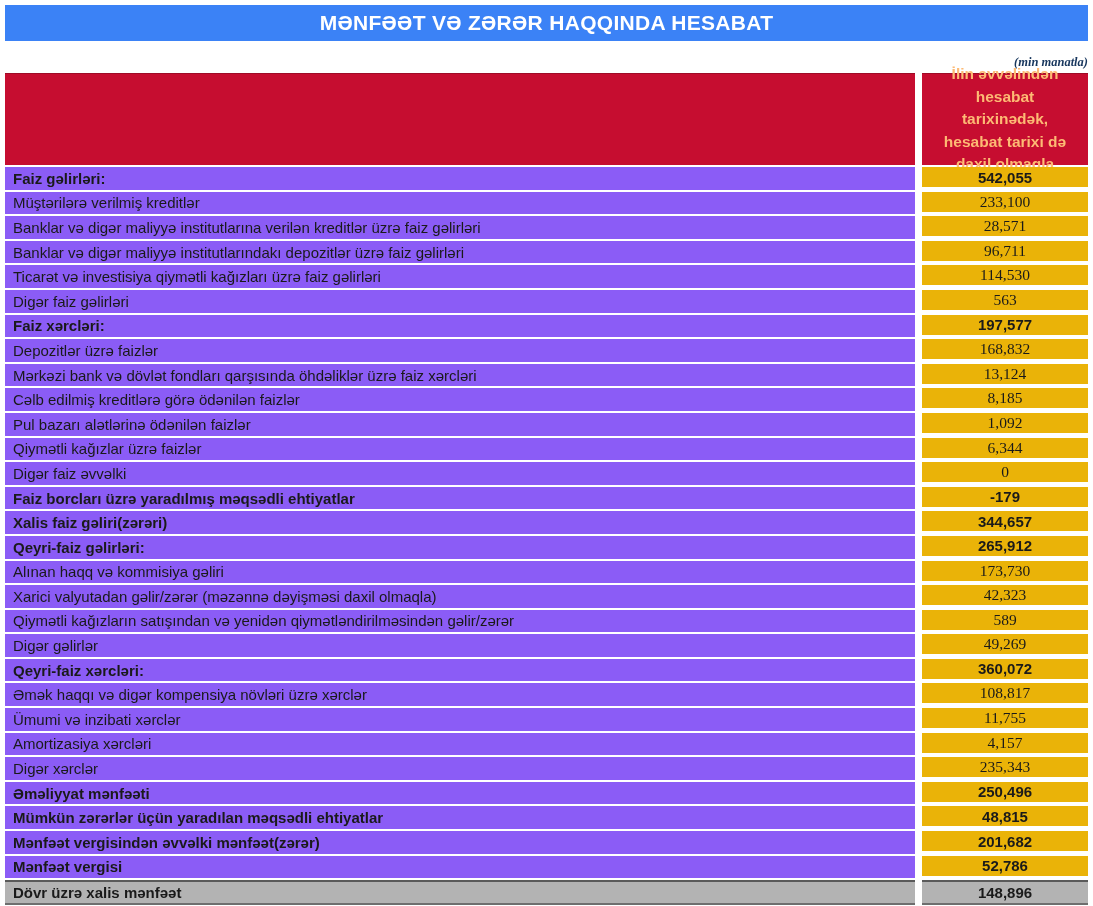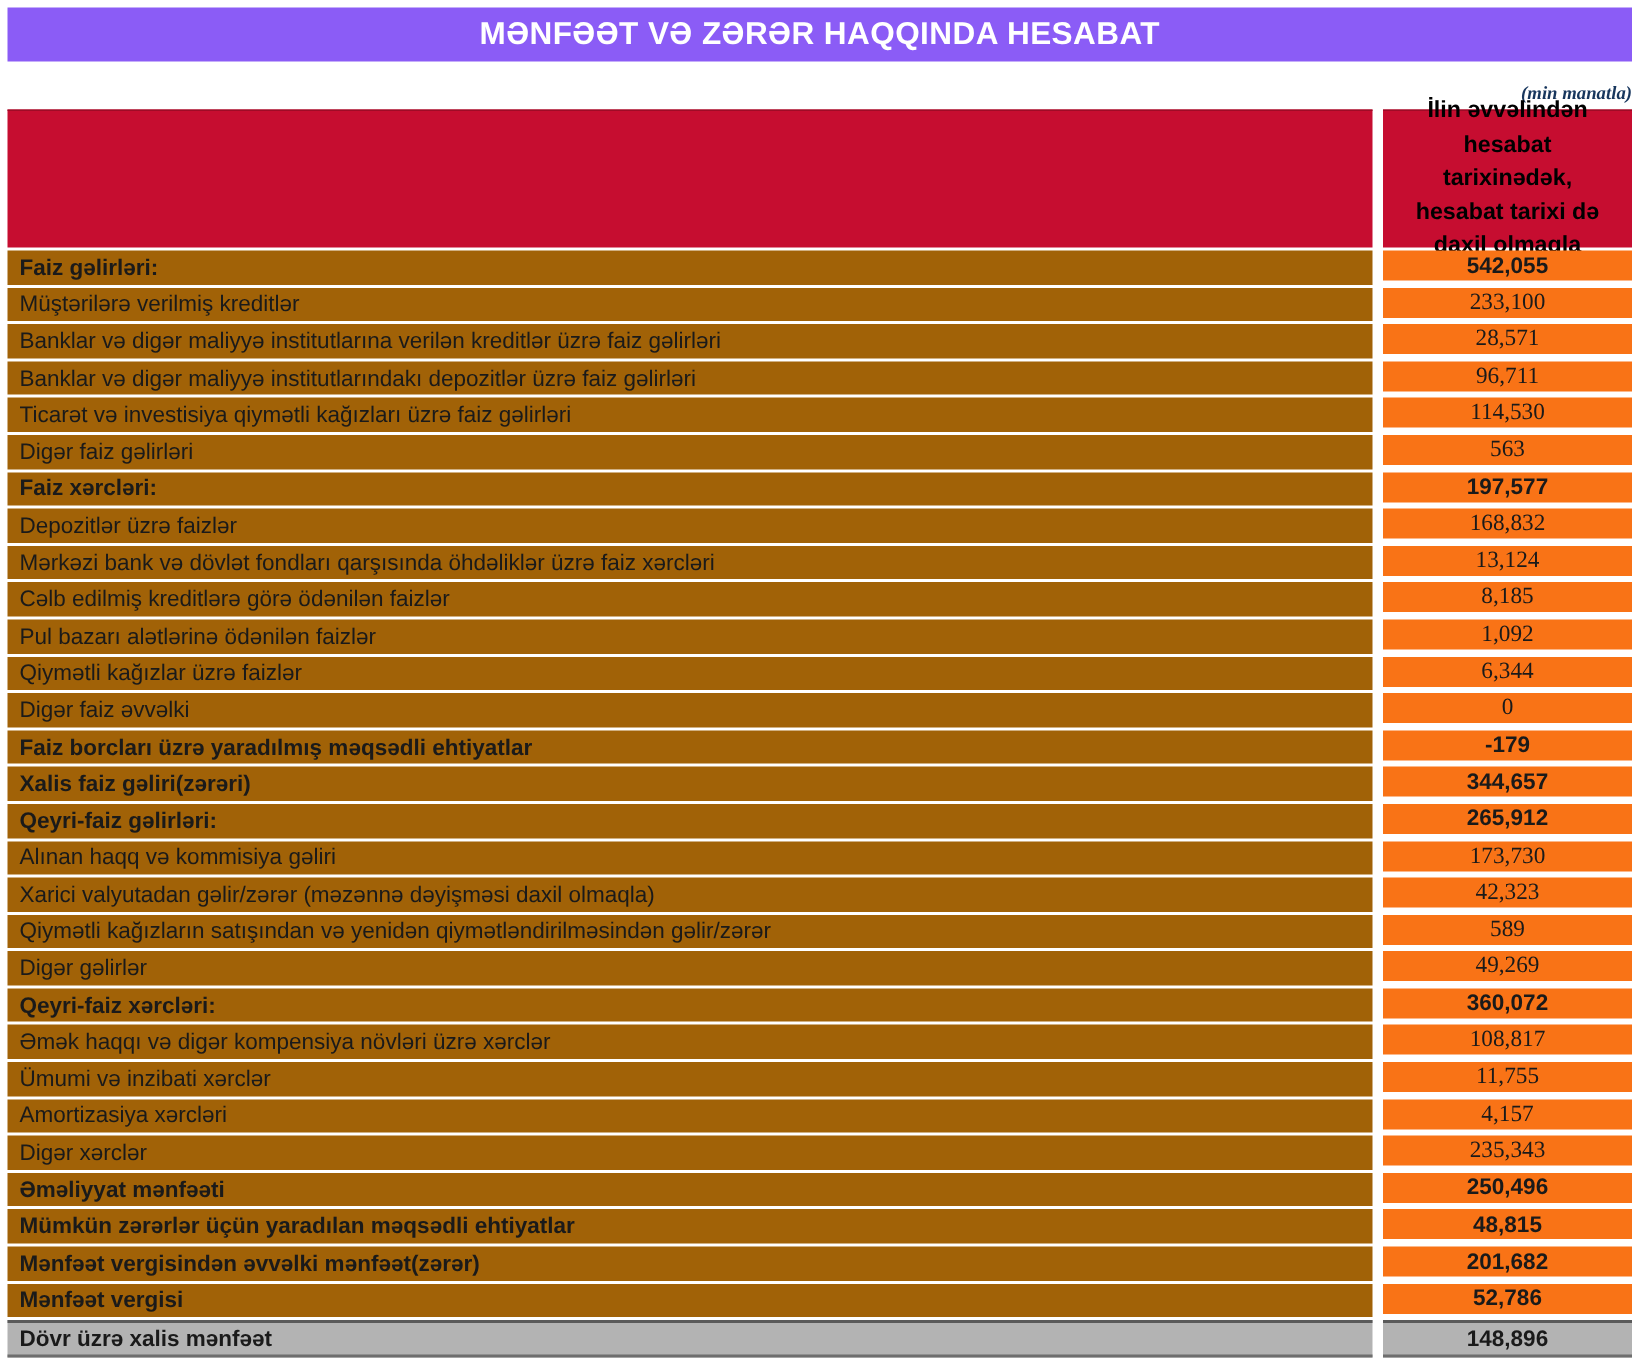--- a/index.html
+++ b/index.html
@@ -3,21 +3,21 @@
 <meta charset="utf-8">
 <style>
   * { box-sizing: border-box; margin: 0; padding: 0; }
   html, body { width: 1093px; height: 906px; background: #ffffff; overflow: hidden; }
   body { font-family: "Liberation Sans", sans-serif; color: #1a1a1a; }
 
   .page { width: 1093px; height: 906px; padding: 5px 5px 0 5px; }
 
   .title-bar {
     height: 36px;
-    background: #8b5cf6;
+    background: #3b82f6;
     display: flex; align-items: center; justify-content: center;
   }
   .title-bar .title-text {
     color: #ffffff; font-weight: bold; font-size: 21px; letter-spacing: 0.3px;
   }
 
   .unit-note {
     height: 32px;
     display: flex; align-items: flex-end; justify-content: flex-end;
     font-family: "Liberation Serif", serif;
@@ -29,37 +29,37 @@
   .tbl { width: 1083px; }
 
   .hdr-row { display: flex; margin-bottom: 2px; }
   .hdr-label {
     width: 910px; height: 92px; background: #C60D30; margin-right: 7px;
     border-top: 1px solid #9E0B26;
   }
   .hdr-value {
     width: 166px; height: 92px; background: #C60D30;
     border-top: 1px solid #9E0B26;
-    color: #000000; font-weight: bold; font-size: 15.5px; line-height: 22.5px;
+    color: #fdba74; font-weight: bold; font-size: 15.5px; line-height: 22.5px;
     display: flex; align-items: center; justify-content: center; text-align: center;
     padding: 0 10px;
   }
 
   .row { display: flex; height: 24.6px; }
   .row .cell-label {
     width: 910px; margin-right: 7px; height: 22.6px;
-    background: #a16207;
+    background: #8b5cf6;
     display: flex; align-items: center;
     padding-left: 8px;
     font-size: 15px;
     white-space: nowrap; overflow: hidden;
   }
   .row .cell-value {
     width: 166px; height: 20px;
-    background: #f97316;
+    background: #eab308;
     display: flex; align-items: center; justify-content: center;
     font-size: 15.5px;
     font-family: "Liberation Serif", serif;
   }
   .row.bold .cell-label { font-weight: bold; }
   .row.bold .cell-value { font-weight: bold; font-family: "Liberation Sans", sans-serif; font-size: 15px; }
   .row.total .cell-label,
   .row.total .cell-value {
     background: #B3B3B3;
     height: 24.6px;

